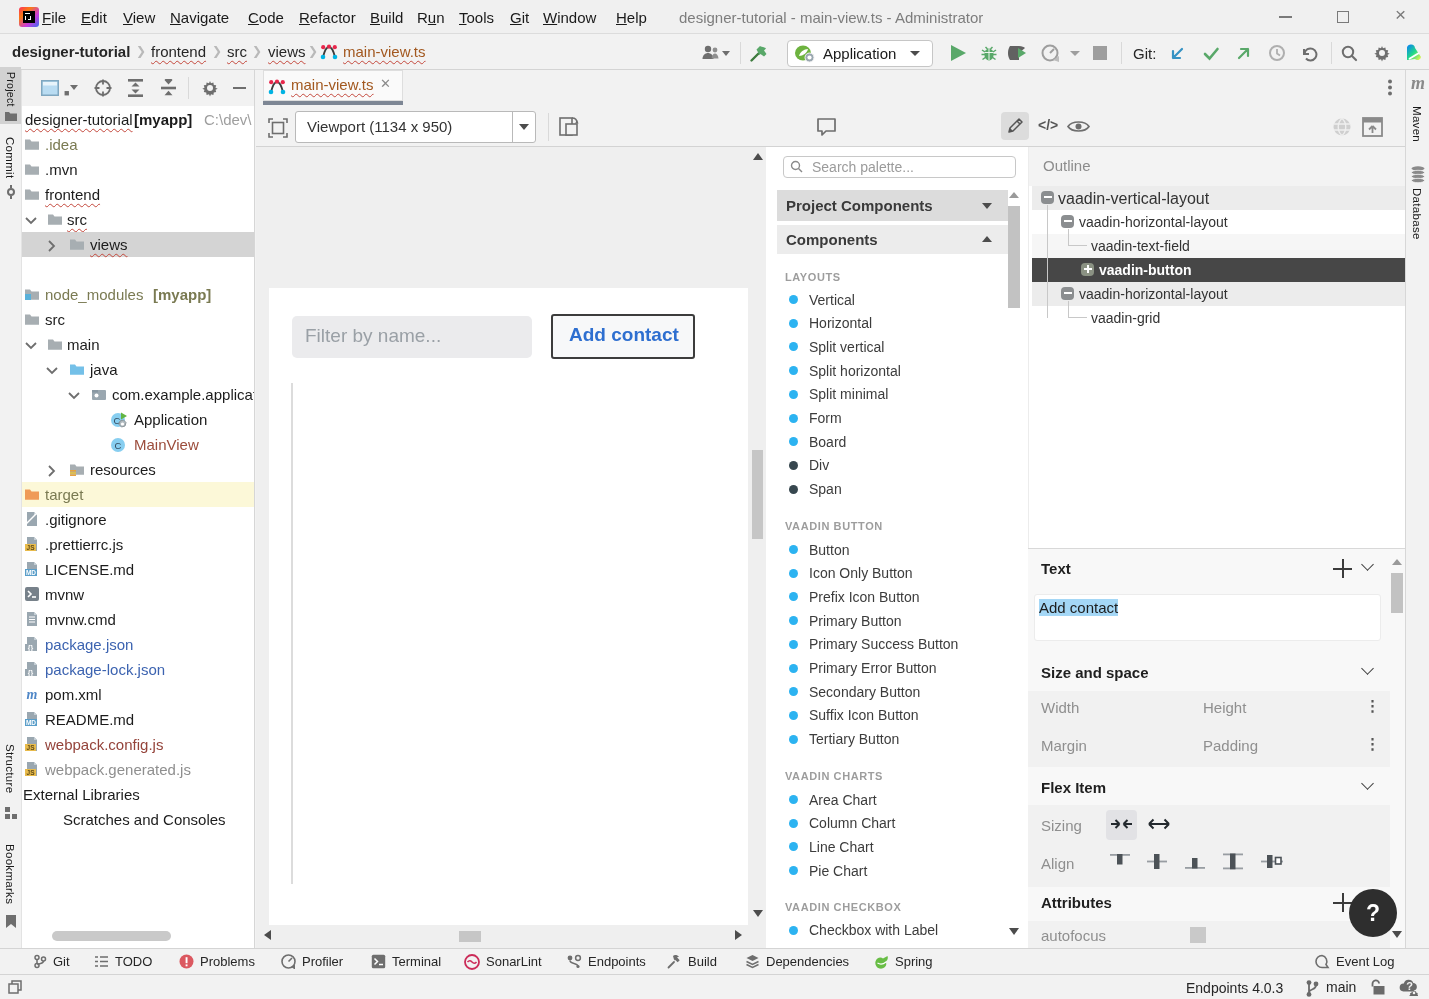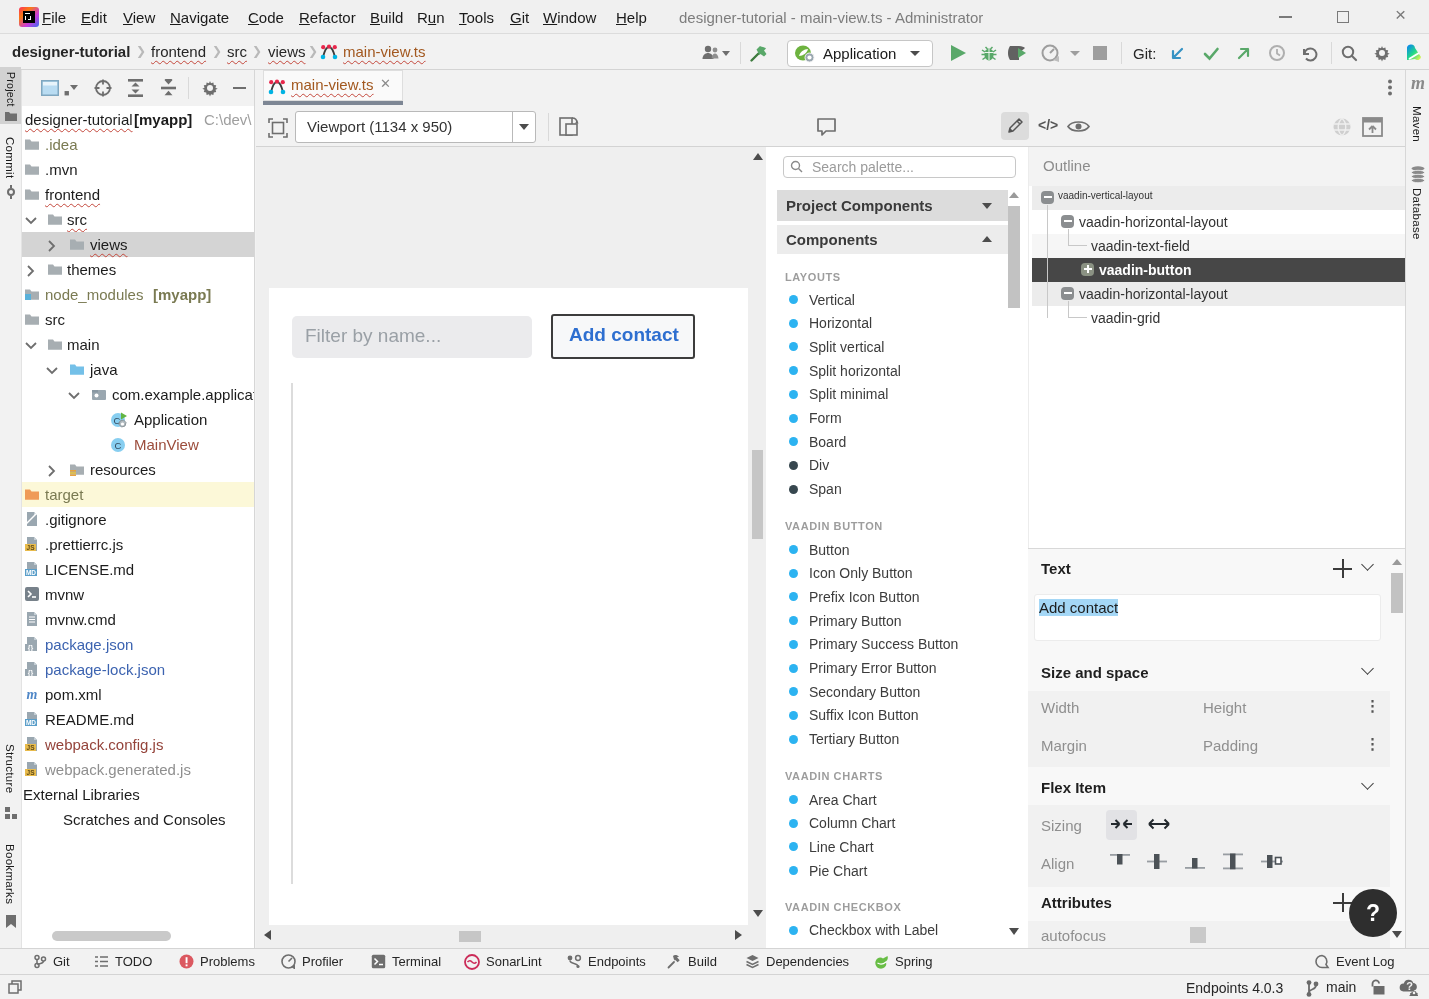--- a/index.html
+++ b/index.html
@@ -286,33 +286,20 @@
           <path d="M6 4 l5 5 -5 5" fill="none" stroke="#6e6e6e" stroke-width="1.8"></path>
         </svg>
       </span>
       <span class="abs" style="left:47px;top:4px;">
         <svg width="16" height="16" viewBox="0 0 16 16" style="">
           <path d="M1 3.6 h5 l1.5 1.9 H15 V13.8 H1z" fill="#a7aeb2"></path>
         </svg>
       </span>
       <span class="abs" style="left:68px;color:#1c1c1c;font-weight:normal;text-decoration:underline wavy #c4483c 1px;text-underline-offset:3px;">views</span>
     </div>
-<div class="trow" style="top:187px;">
-      <span class="abs" style="left:0px;top:5px;">
-        <svg width="15" height="15" viewBox="0 0 15 15" style="">
-          <path d="M6 4 l5 5 -5 5" fill="none" stroke="#6e6e6e" stroke-width="1.8"></path>
-        </svg>
-      </span>
-      <span class="abs" style="left:25px;top:4px;">
-        <svg width="16" height="16" viewBox="0 0 16 16" style="">
-          <path d="M1 3.6 h5 l1.5 1.9 H15 V13.8 H1z" fill="#a7aeb2"></path>
-        </svg>
-      </span>
-      <span class="abs" style="left:45px;color:#1c1c1c;font-weight:normal;">themes</span>
-    </div>
 <div class="trow" style="top:212px;">
       <span class="abs" style="left:2px;top:4px;">
         <svg width="16" height="16" viewBox="0 0 16 16" style="">
           <path d="M1 3.6 h5 l1.5 1.9 H15 V13.8 H1z" fill="#a7aeb2"></path>
           <rect x="1" y="8" width="6" height="6" fill="#59b0d9"></rect>
         </svg>
       </span>
       <span class="abs" style="left:23px;color:#7a7a52;font-weight:normal;">node_modules</span>
       <span class="abs" style="left:131px;color:#7a7a52;font-weight:normal;"><b>[myapp]</b></span>
     </div>
@@ -750,21 +737,21 @@
 <div class="abs" style="left:3px;top:135px;width:374px;height:24px;background:#ececec;"></div>
 <div class="abs" style="left:3px;top:159px;width:374px;height:24px;background:#ffffff;"></div>
 <div class="abs" style="left:18px;top:58px;width:1px;height:113px;background:#c8c8c8;"></div>
 <div class="abs" style="left:39px;top:82px;width:1px;height:17px;background:#c8c8c8;"></div>
 <div class="abs" style="left:39px;top:98px;width:19px;height:1px;background:#c8c8c8;"></div>
 <div class="abs" style="left:39px;top:154px;width:1px;height:17px;background:#c8c8c8;"></div>
 <div class="abs" style="left:39px;top:170px;width:19px;height:1px;background:#c8c8c8;"></div>
 <div class="abs" style="left:12px;top:44px;width:13px;height:12.5px;border-radius:4px;background:#8b8e90;">
       <div class="abs" style="left:2.5px;top:5.25px;width:8px;height:2px;background:#fff;"></div>
     </div>
-<div class="abs" style="left:29px;top:43px;font-size:10px;color:#333;">vaadin-vertical-layout</div>
+<div class="abs" style="left:29px;top:43px;font-size:16px;color:#333;">vaadin-vertical-layout</div>
 <div class="abs" style="left:32px;top:68px;width:13px;height:12.5px;border-radius:4px;background:#8b8e90;">
       <div class="abs" style="left:2.5px;top:5.25px;width:8px;height:2px;background:#fff;"></div>
     </div>
 <div class="abs" style="left:50px;top:67px;font-size:14px;color:#333;">vaadin-horizontal-layout</div>
 <div class="abs" style="left:62px;top:91px;font-size:14px;color:#333;">vaadin-text-field</div>
 <div class="abs" style="left:52px;top:116px;width:13px;height:12.5px;border-radius:4px;background:#8b9283;">
       <div class="abs" style="left:2.5px;top:5.25px;width:8px;height:2px;background:#fff;"></div>
       <div class="abs" style="left:5.5px;top:2.25px;width:2px;height:8px;background:#fff;"></div>
     </div>
 <div class="abs" style="left:70px;top:115px;font-size:14px;color:#fff;font-weight:bold;">vaadin-button</div>

